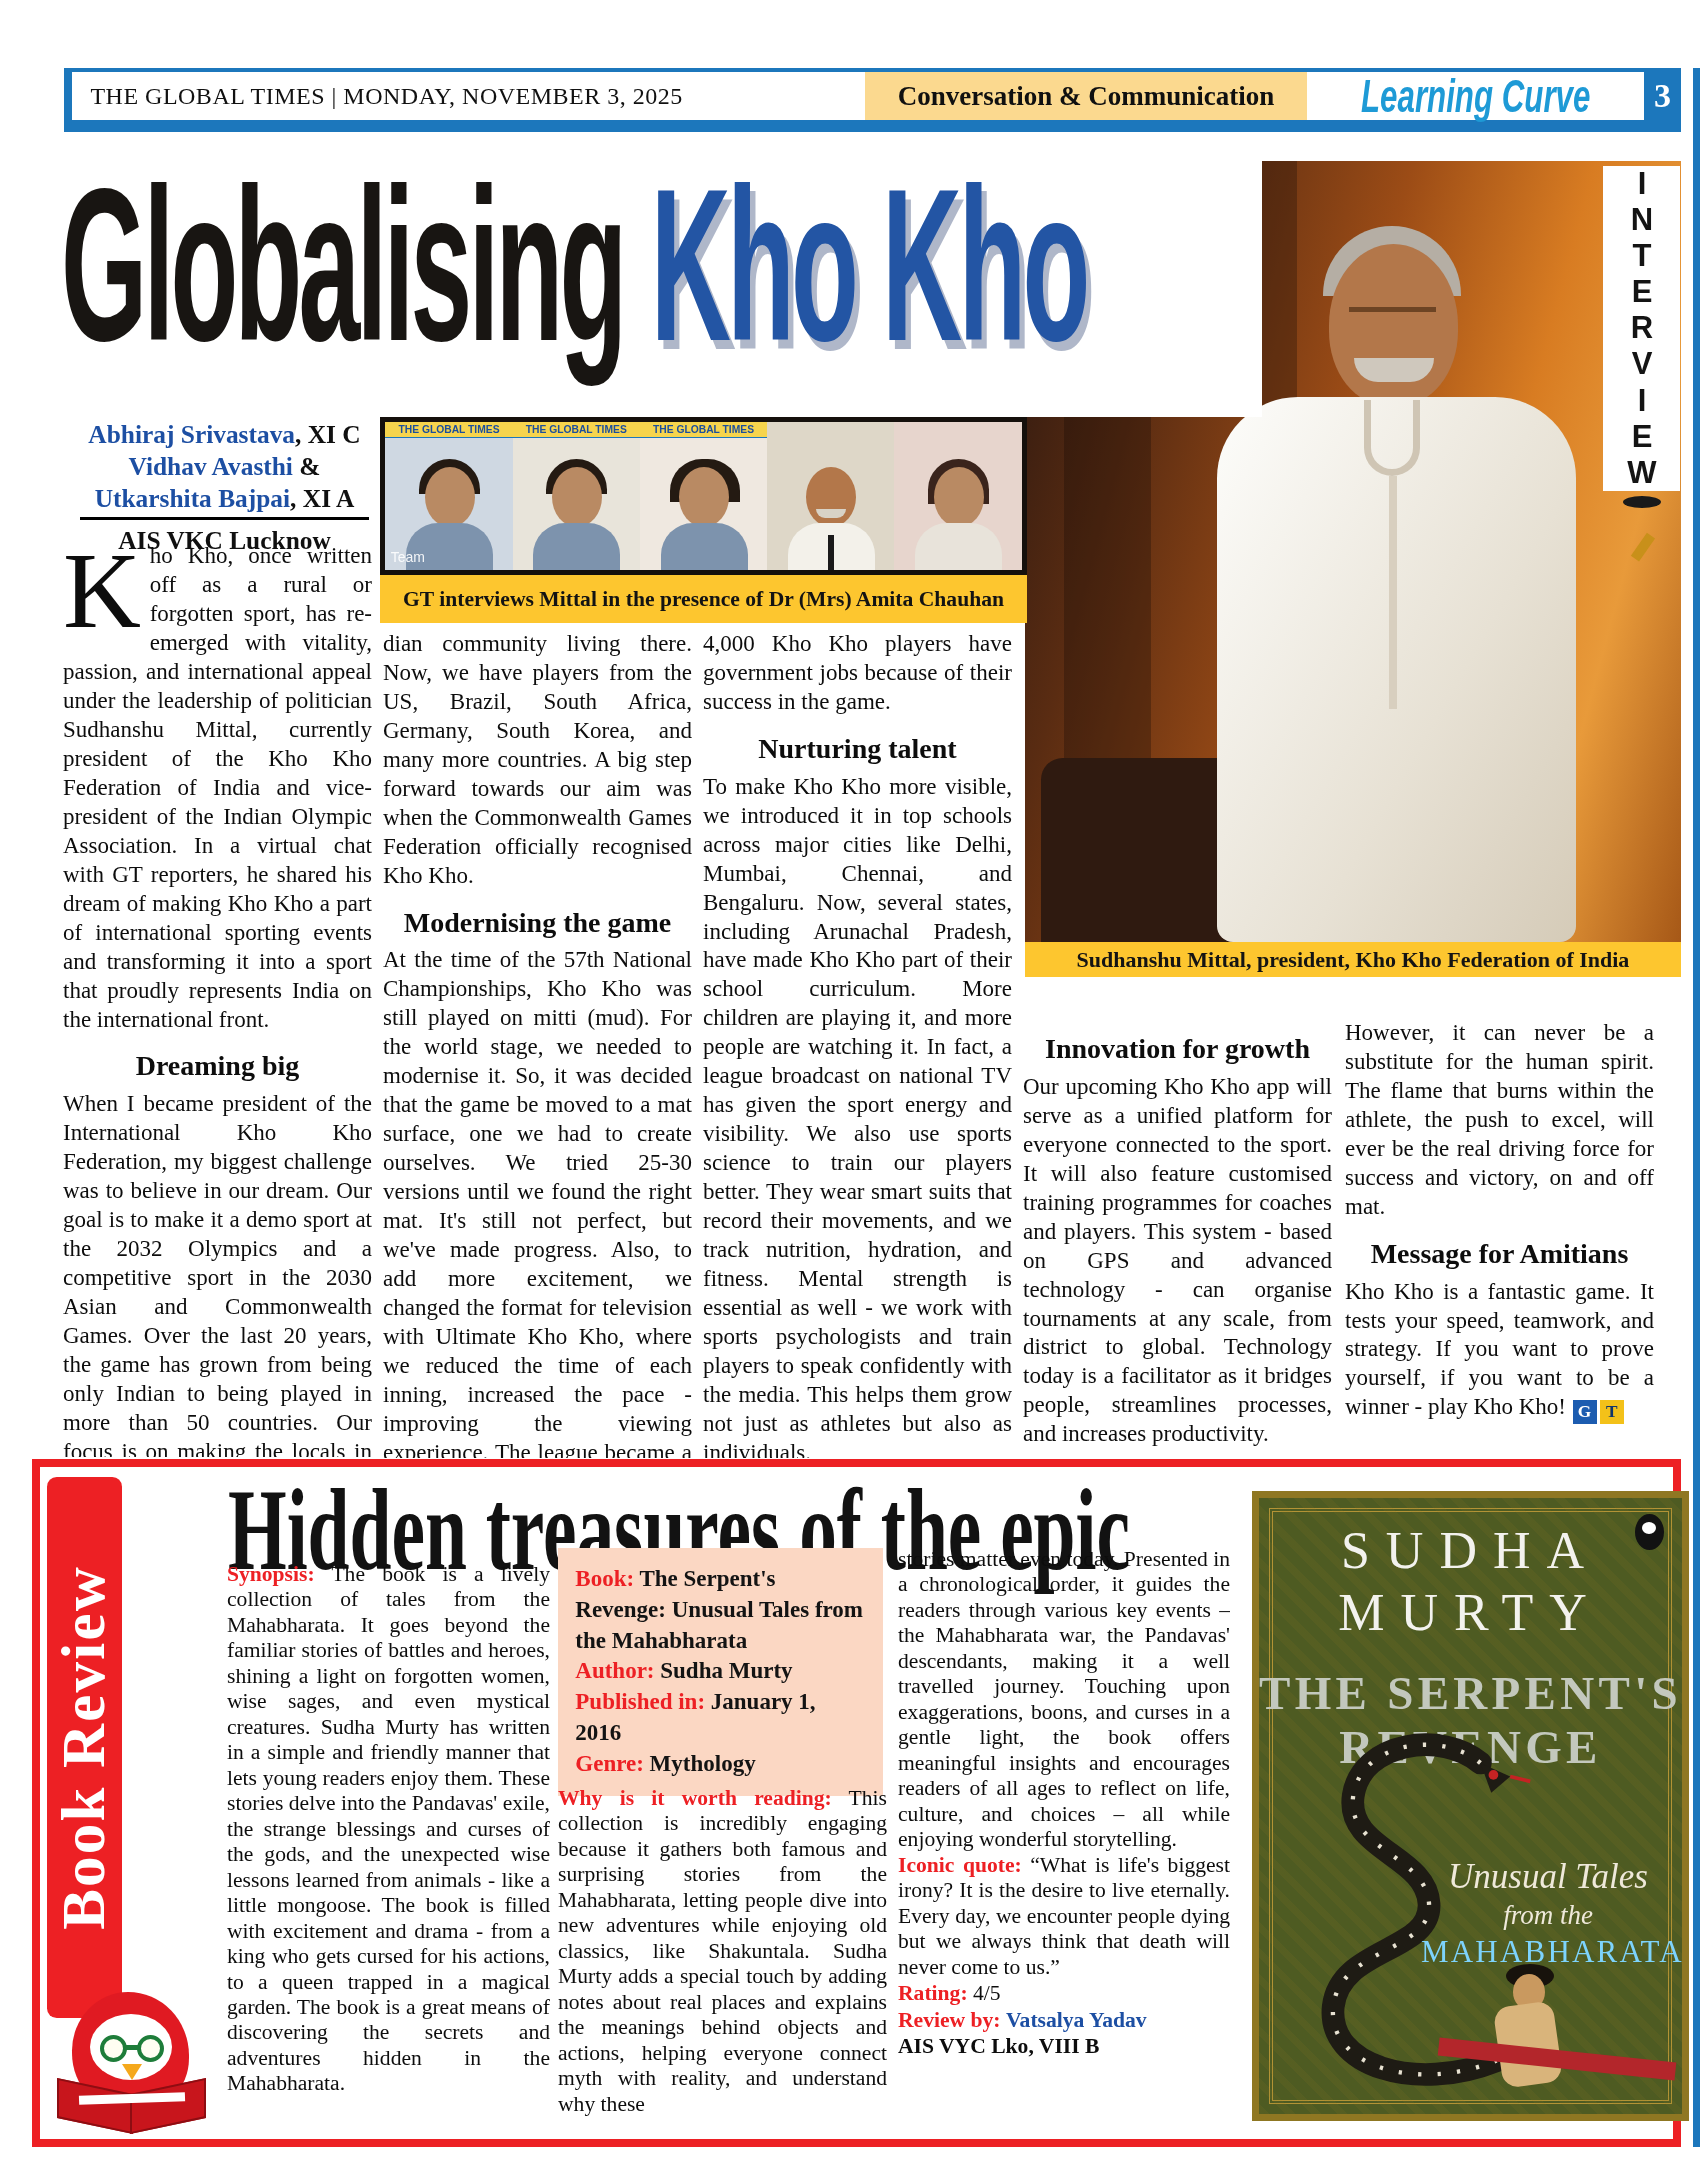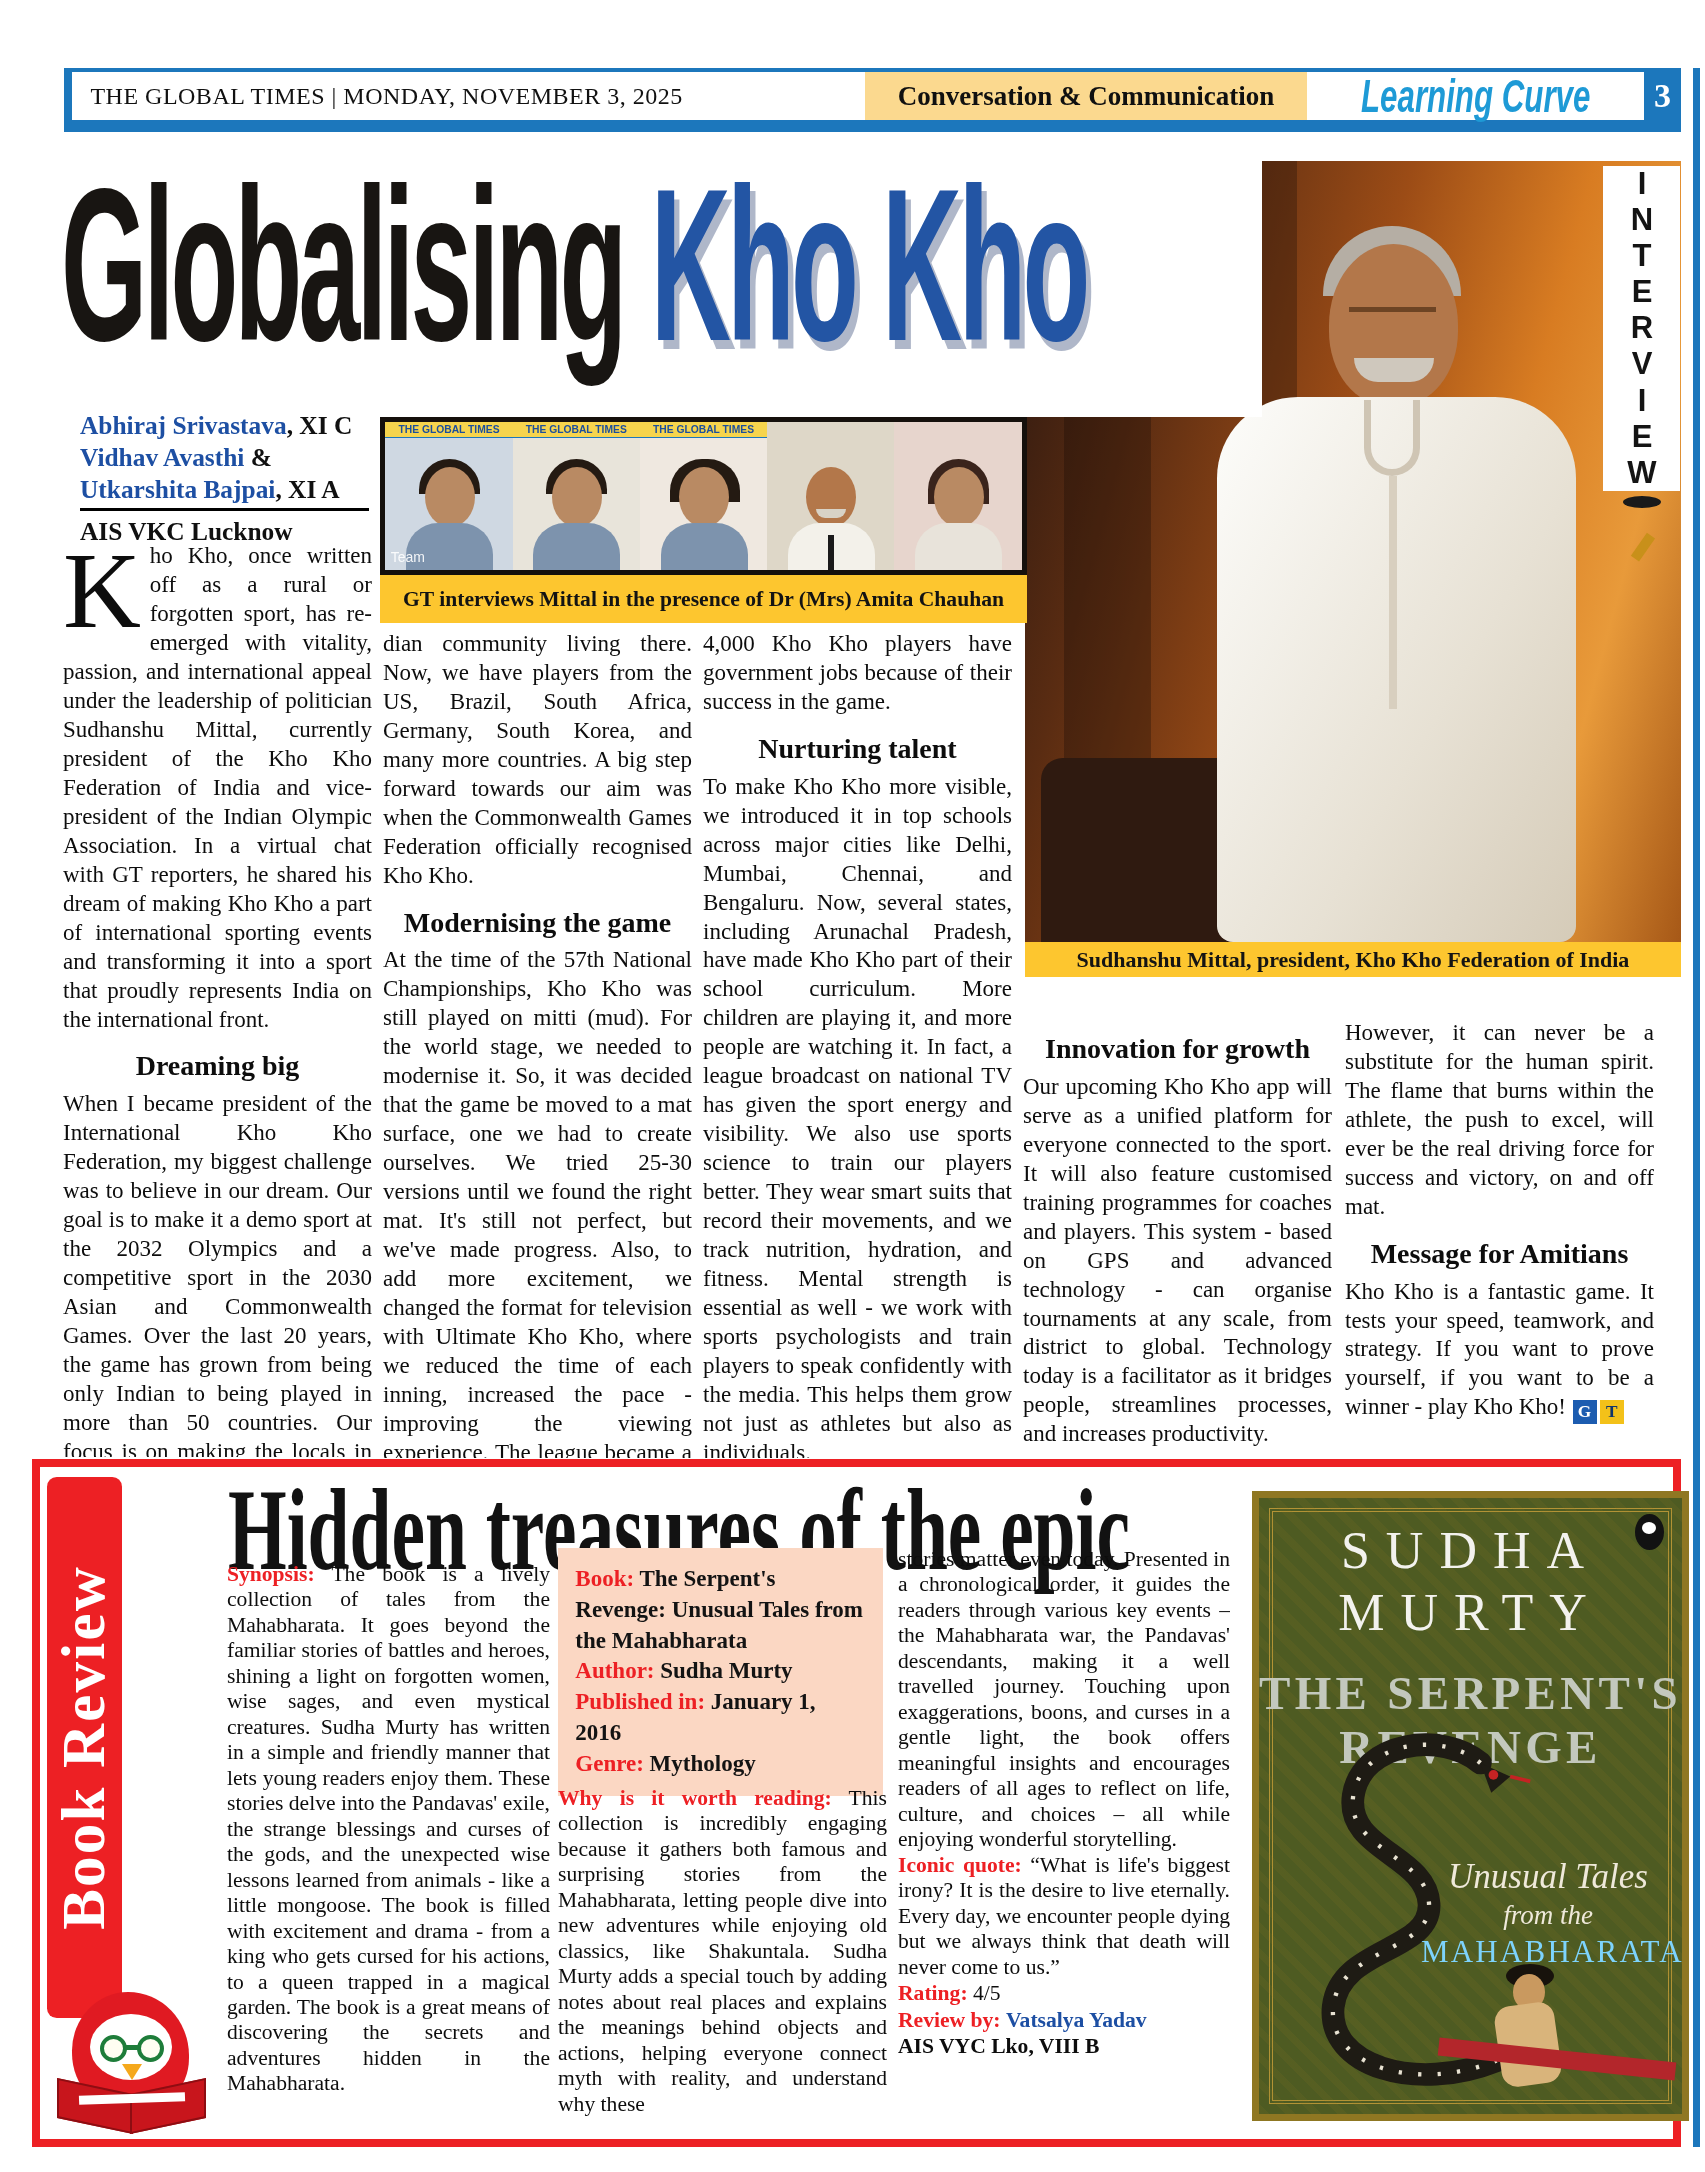--- a/index.html
+++ b/index.html
@@ -50,21 +50,21 @@
 
   
   .headline { position:absolute; left:61px; top:159px; white-space:nowrap; font-family:"Liberation Sans", sans-serif;
     font-weight:800; font-size:111px; letter-spacing:-3.8px; transform:scale(1,1.95); transform-origin:top left; line-height:1; }
   .headline .hl-black { color:#181512; }
   .headline .hl-blue { color:#2355a4; text-shadow:5.4px 4.3px 0 rgba(25,50,100,0.35); }
   .subtitle { position:absolute; left:64px; top:365px; font-family:"Liberation Sans", sans-serif;
     font-size:41px; color:#161616; letter-spacing:-0.5px; white-space:nowrap; }
 
   
-  .byline { position:absolute; left:80px; top:409px; width:289px; 
+  .byline { position:absolute; left:80px; top:418px; width:289px; text-align:center;
     font-weight:bold; font-size:25.4px; line-height:1.26; color:#101010; }
   .byline-names { border-bottom:3.8px solid #000; padding-bottom:3.2px; }
   .blue-name { color:#1d4fa3; font-weight:bold; }
   .byline-school { padding-top:4.3px; }
 
   
   .videocall { position:absolute; left:380px; top:417px; width:647px; }
   .vc-photos { height:158px; background:#15100c; display:flex; gap:0; padding:5.4px; }
   .vc-panel { flex:1; position:relative; overflow:hidden; }
   .vc-banner { position:absolute; top:0; left:0; right:0; height:16px; background:#f6d44d; border-bottom:1.6px solid #1c77bc;

